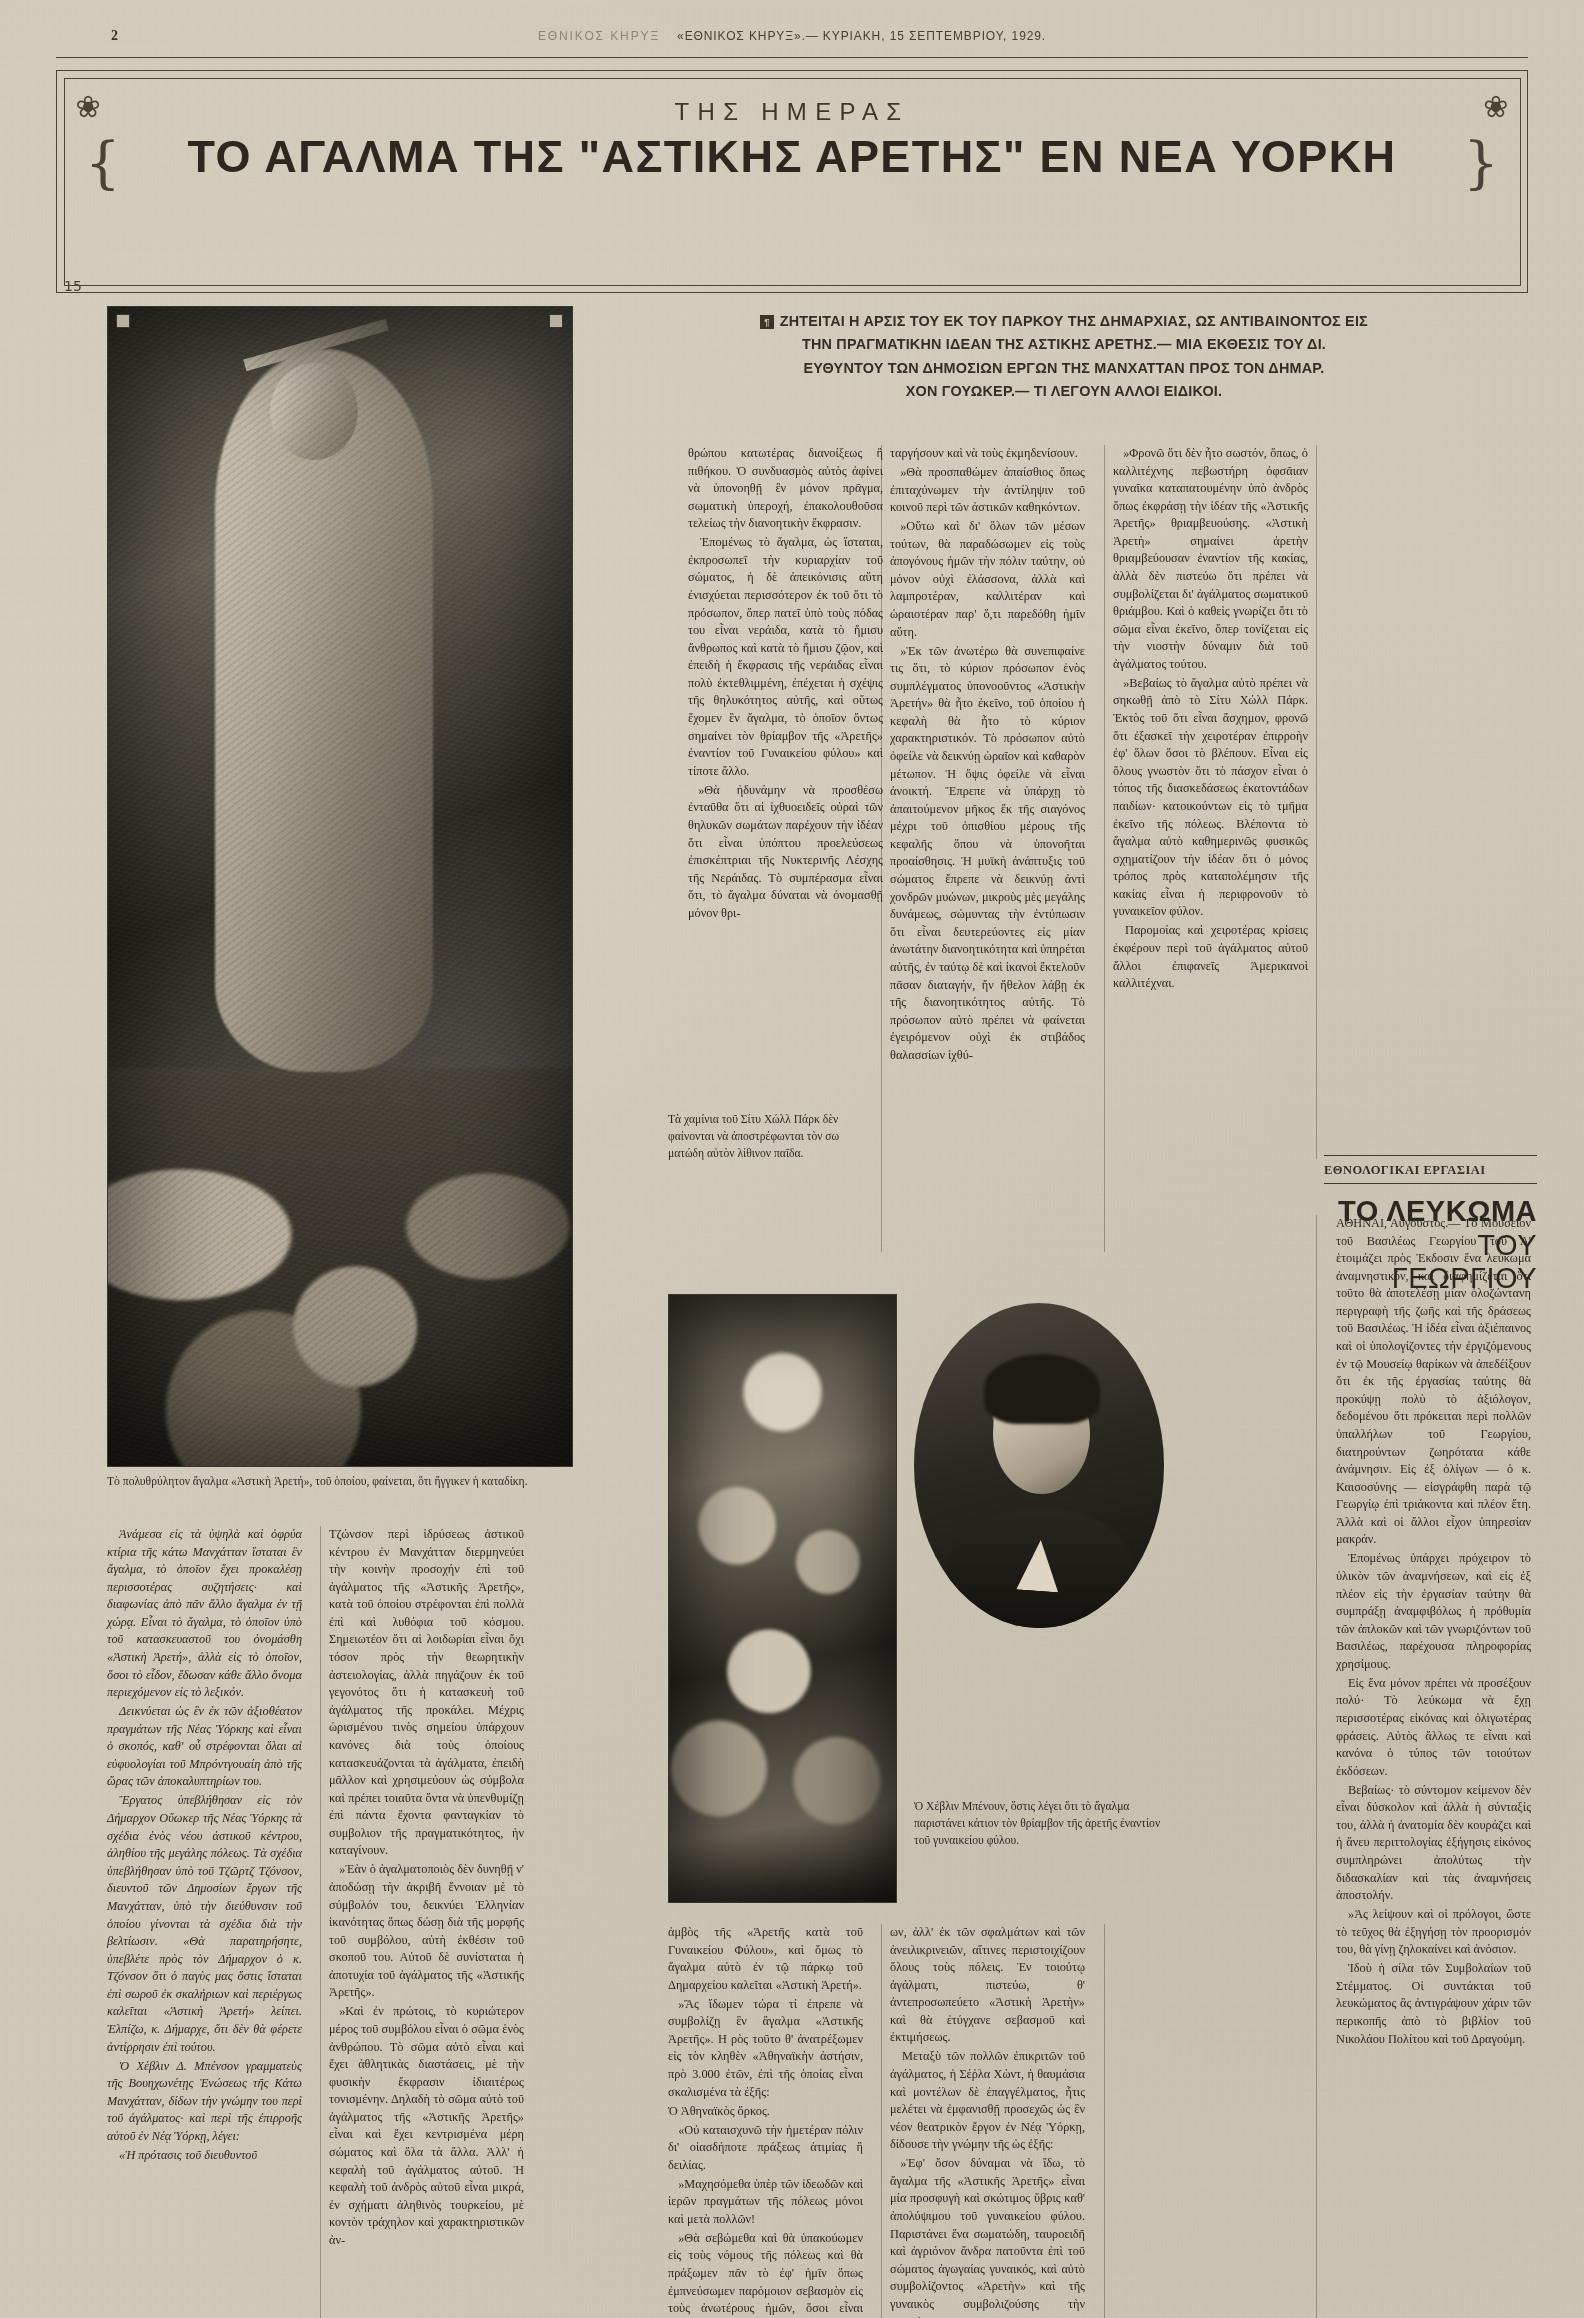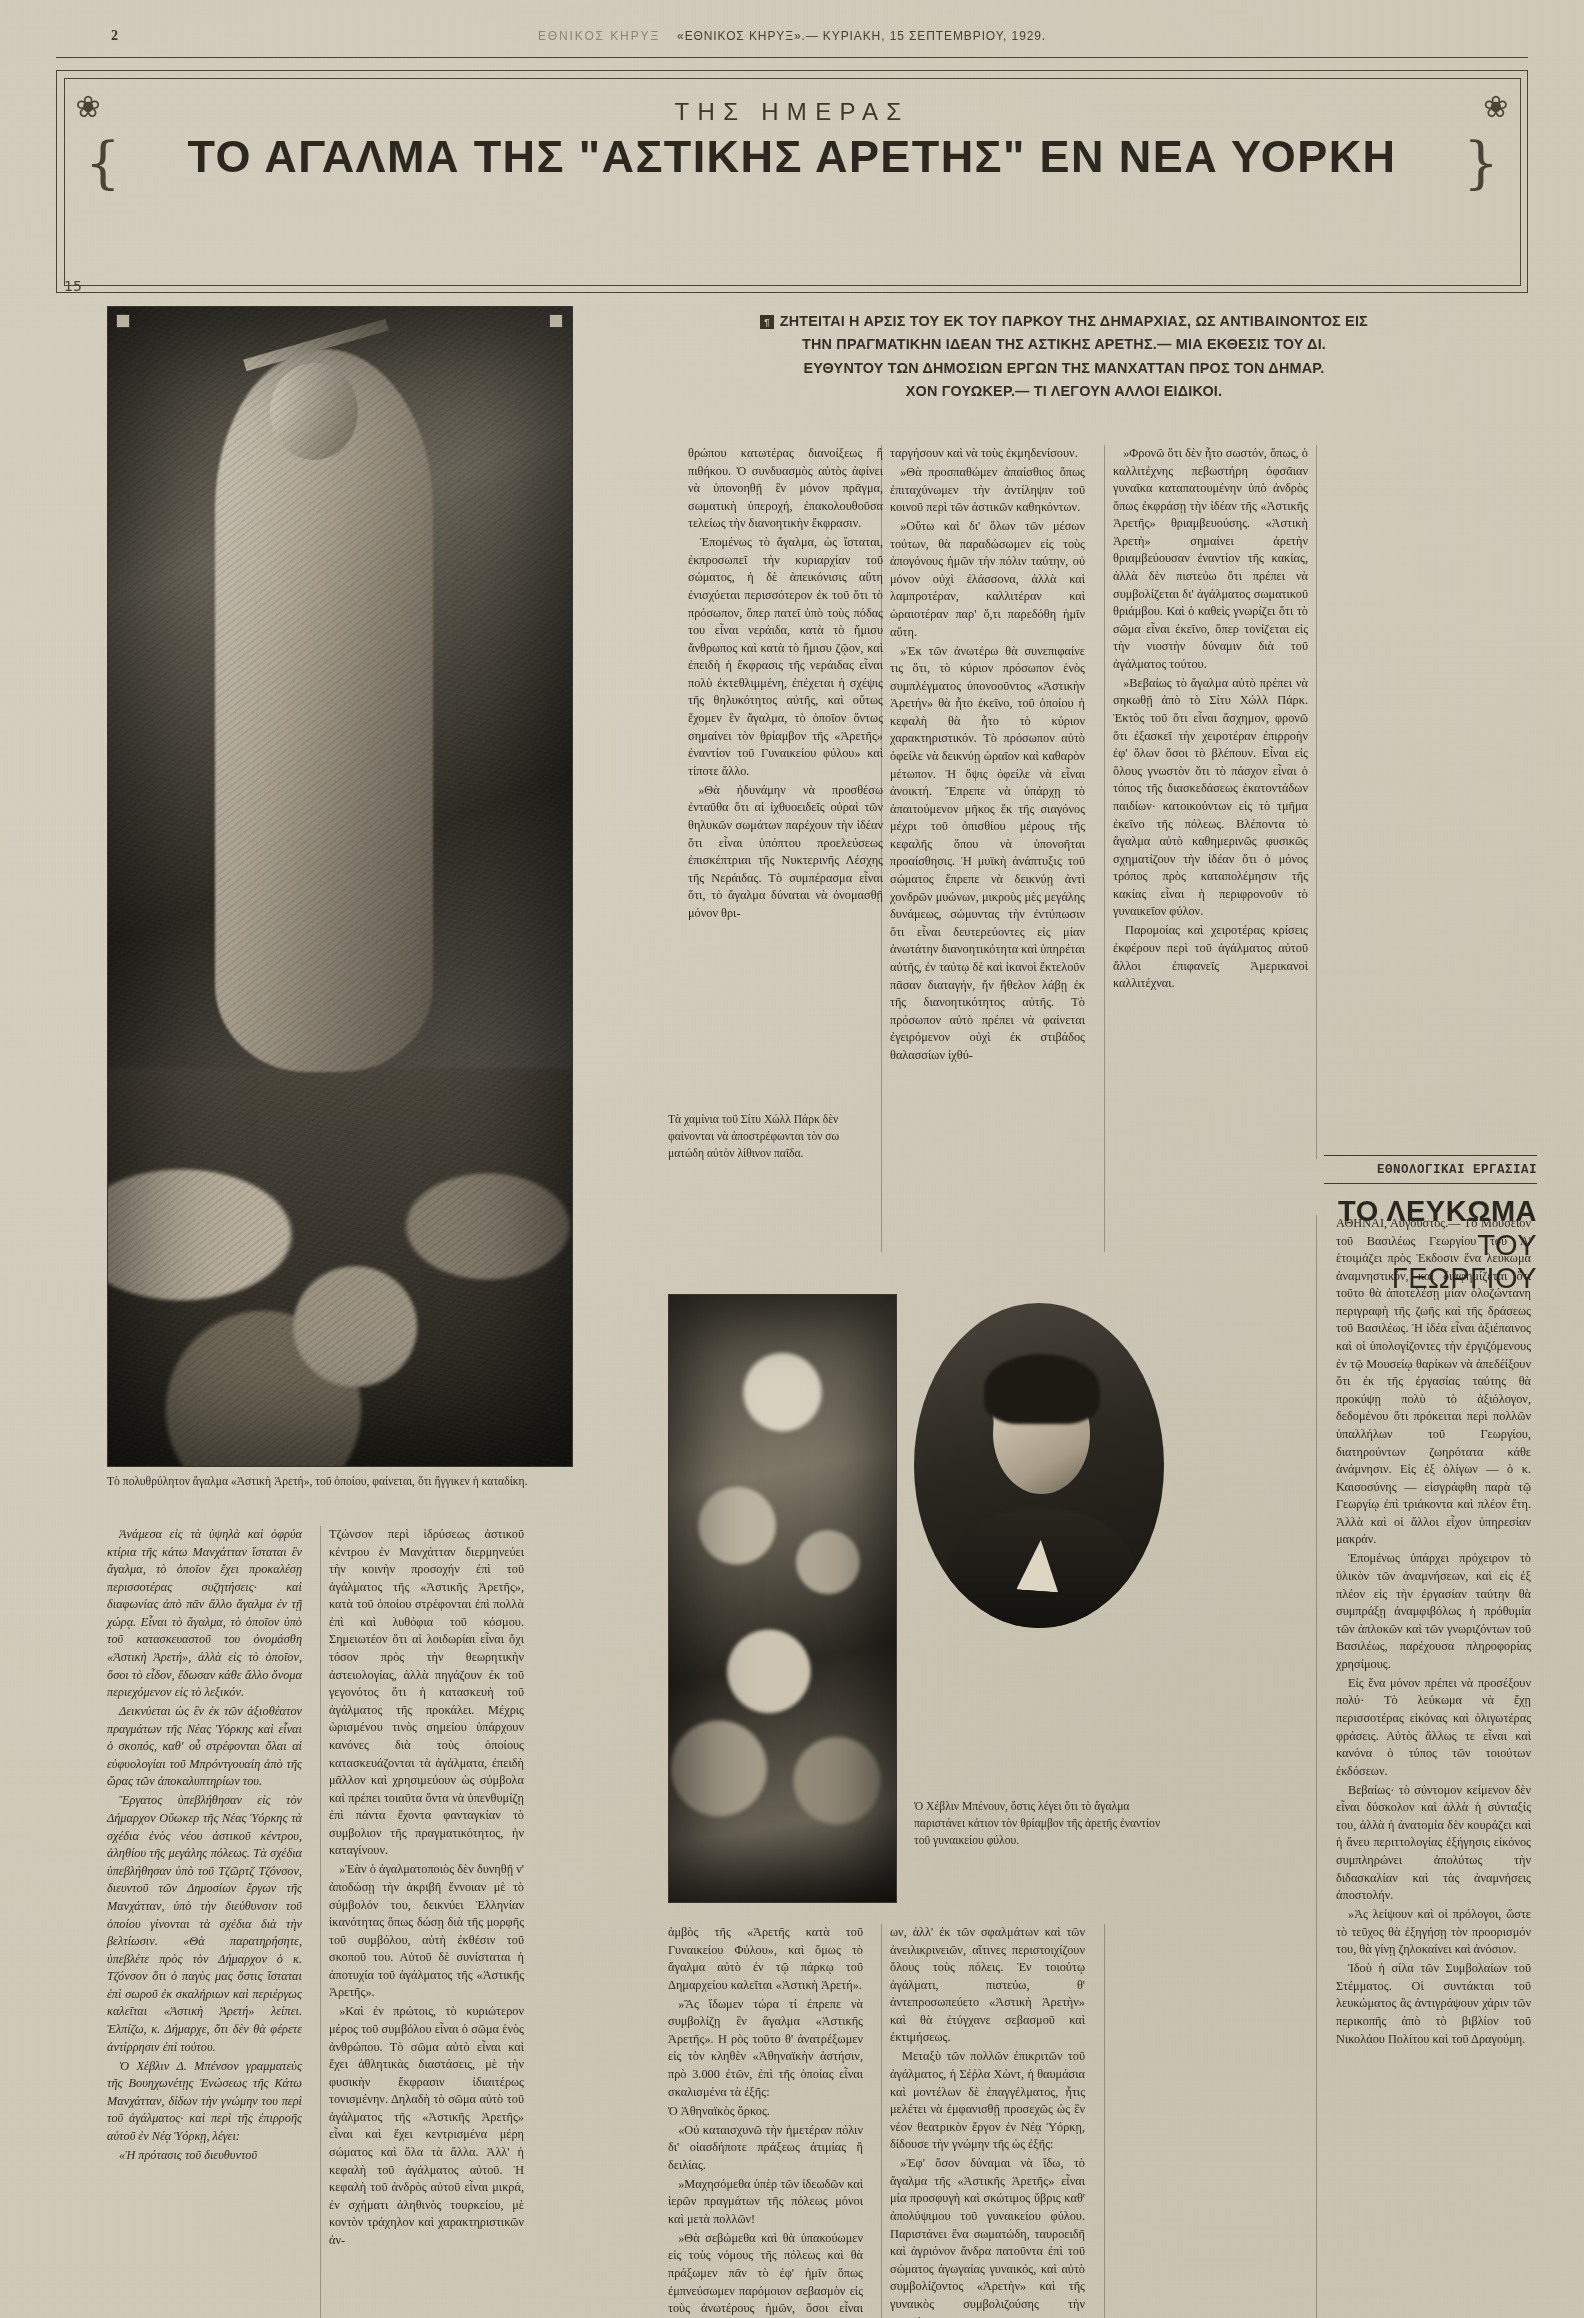--- a/index.html
+++ b/index.html
@@ -323,22 +323,22 @@
   }
   
   .sidebar-rule {
     position: absolute;
     left: 1324px; width: 213px;
     height: 1.4px; background: #3f392e;
   }
   .sidebar-kicker {
     position: absolute;
     left: 1324px; width: 213px;
-    text-align: right;
-    font-family: Liberation Mono, monospace;
+    text-align: left;
+    font-family: Liberation Serif, serif;
     font-size: 12.5px;
     font-weight: bold;
     letter-spacing: 0.5px;
     color: #33302a;
   }
   .sidebar-title {
     position: absolute;
     left: 1324px; width: 213px;
     text-align: right;
     font-family: "Liberation Sans", sans-serif;

